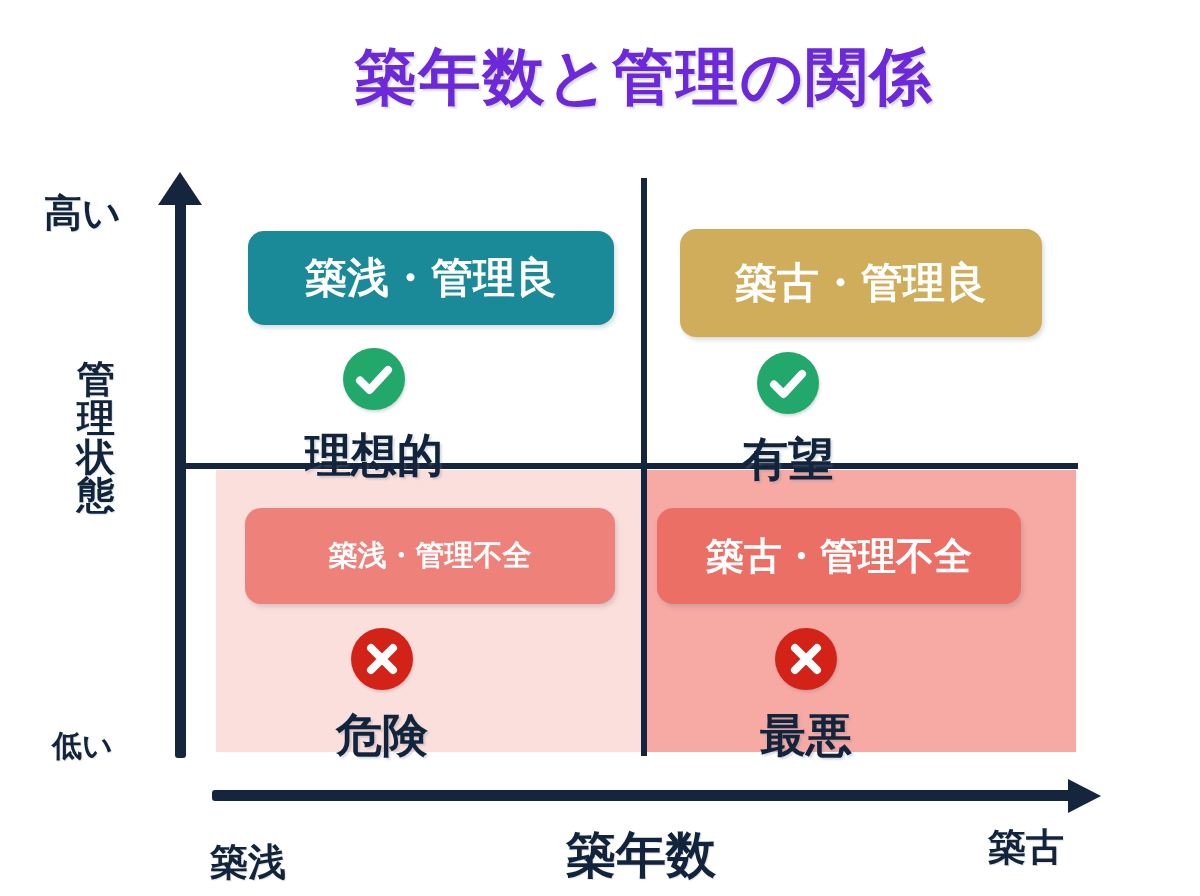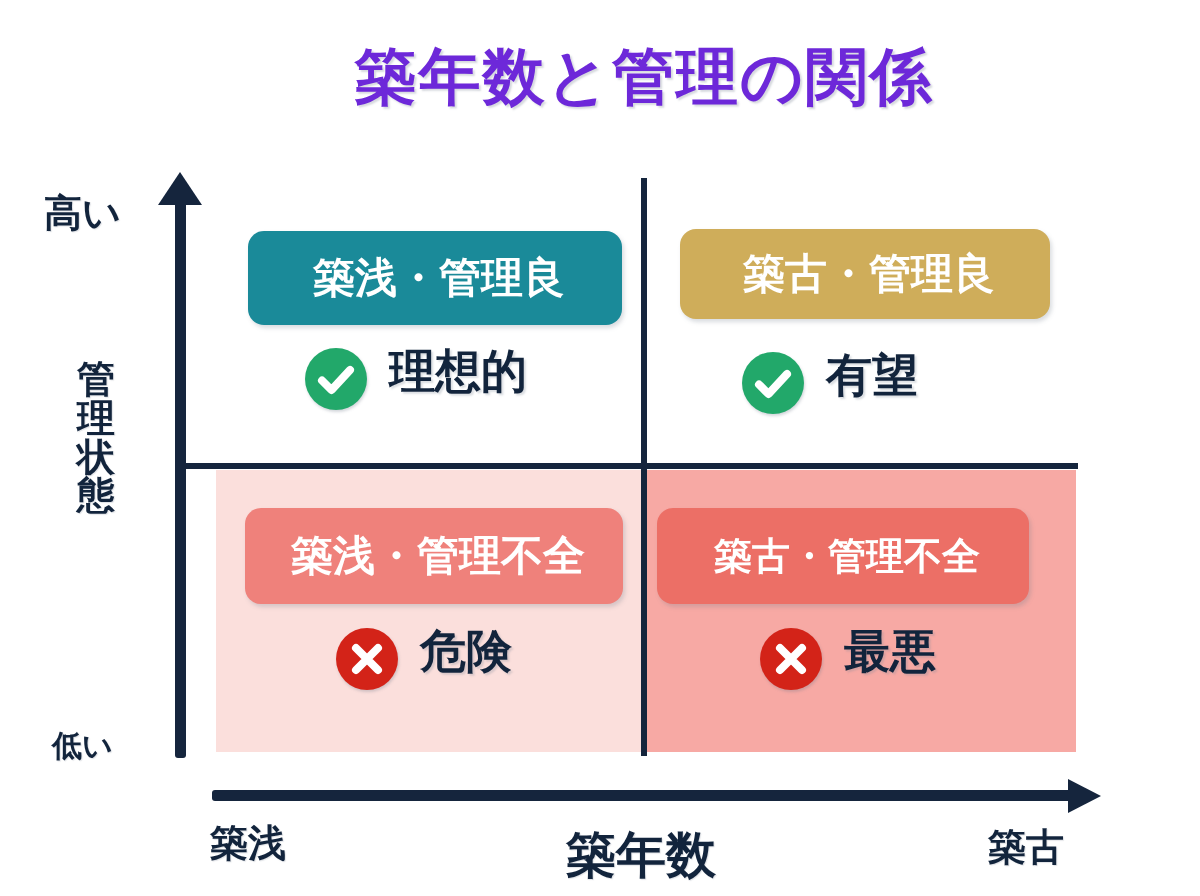--- a/index.html
+++ b/index.html
@@ -128,67 +128,68 @@
   .lbl-low    { left: 52px;  top: 716px; font-size: 30px; }
   .lbl-yaxis  {
     left: 74px; top: 350px;
     font-size: 38px;
     width: 44px;
     text-align: center;
     line-height: 1.02;
     white-space: normal;
     word-break: break-all;
   }
-  .lbl-x-left   { left: 210px;  top: 808px; font-size: 38px; }
+  .lbl-x-left   { left: 210px;  top: 827px; font-size: 38px; }
   .lbl-x-center { left: 566px;  top: 812px; font-size: 50px; }
   .lbl-x-right  { left: 988px;  top: 812px; font-size: 38px; }
 
   
   .pill {
     position: absolute;
     border-radius: 16px;
     display: flex;
     align-items: center;
     justify-content: center;
     color: #ffffff;
     font-weight: 700;
     white-space: nowrap;
     box-shadow: 2px 3px 4px rgba(110,120,135,0.26);
-    padding-left: 8px;
   }
   .pill-tl {
     left: 248px; top: 231px;
     width: 366px; height: 94px;
     background: #1a8a99;
     font-size: 42px;
   }
   .pill-tr {
     left: 680px; top: 229px;
-    width: 362px; height: 90px;
+    width: 362px; height: 108px;
     background: #cfad5a;
     font-size: 42px;
   }
   .pill-bl {
     left: 245px; top: 508px;
     width: 370px; height: 96px;
     background: #ef817b;
-    font-size: 42px;
+    font-size: 29px;
   }
   .pill-br {
     left: 657px; top: 508px;
     width: 364px; height: 96px;
     background: #ec6f66;
     font-size: 38px;
   }
 
   
   .verdict {
     position: absolute;
     display: flex;
+    align-items: center;
     gap: 22px;
+    flex-direction: column;
   }
   .verdict-tl { left: 305px; top: 348px; }
   .verdict-tr { left: 742px; top: 352px; }
   .verdict-bl { left: 336px; top: 628px; }
   .verdict-br { left: 760px; top: 628px; }
 
   .badge {
     width: 62px;
     height: 62px;
     border-radius: 50%;

